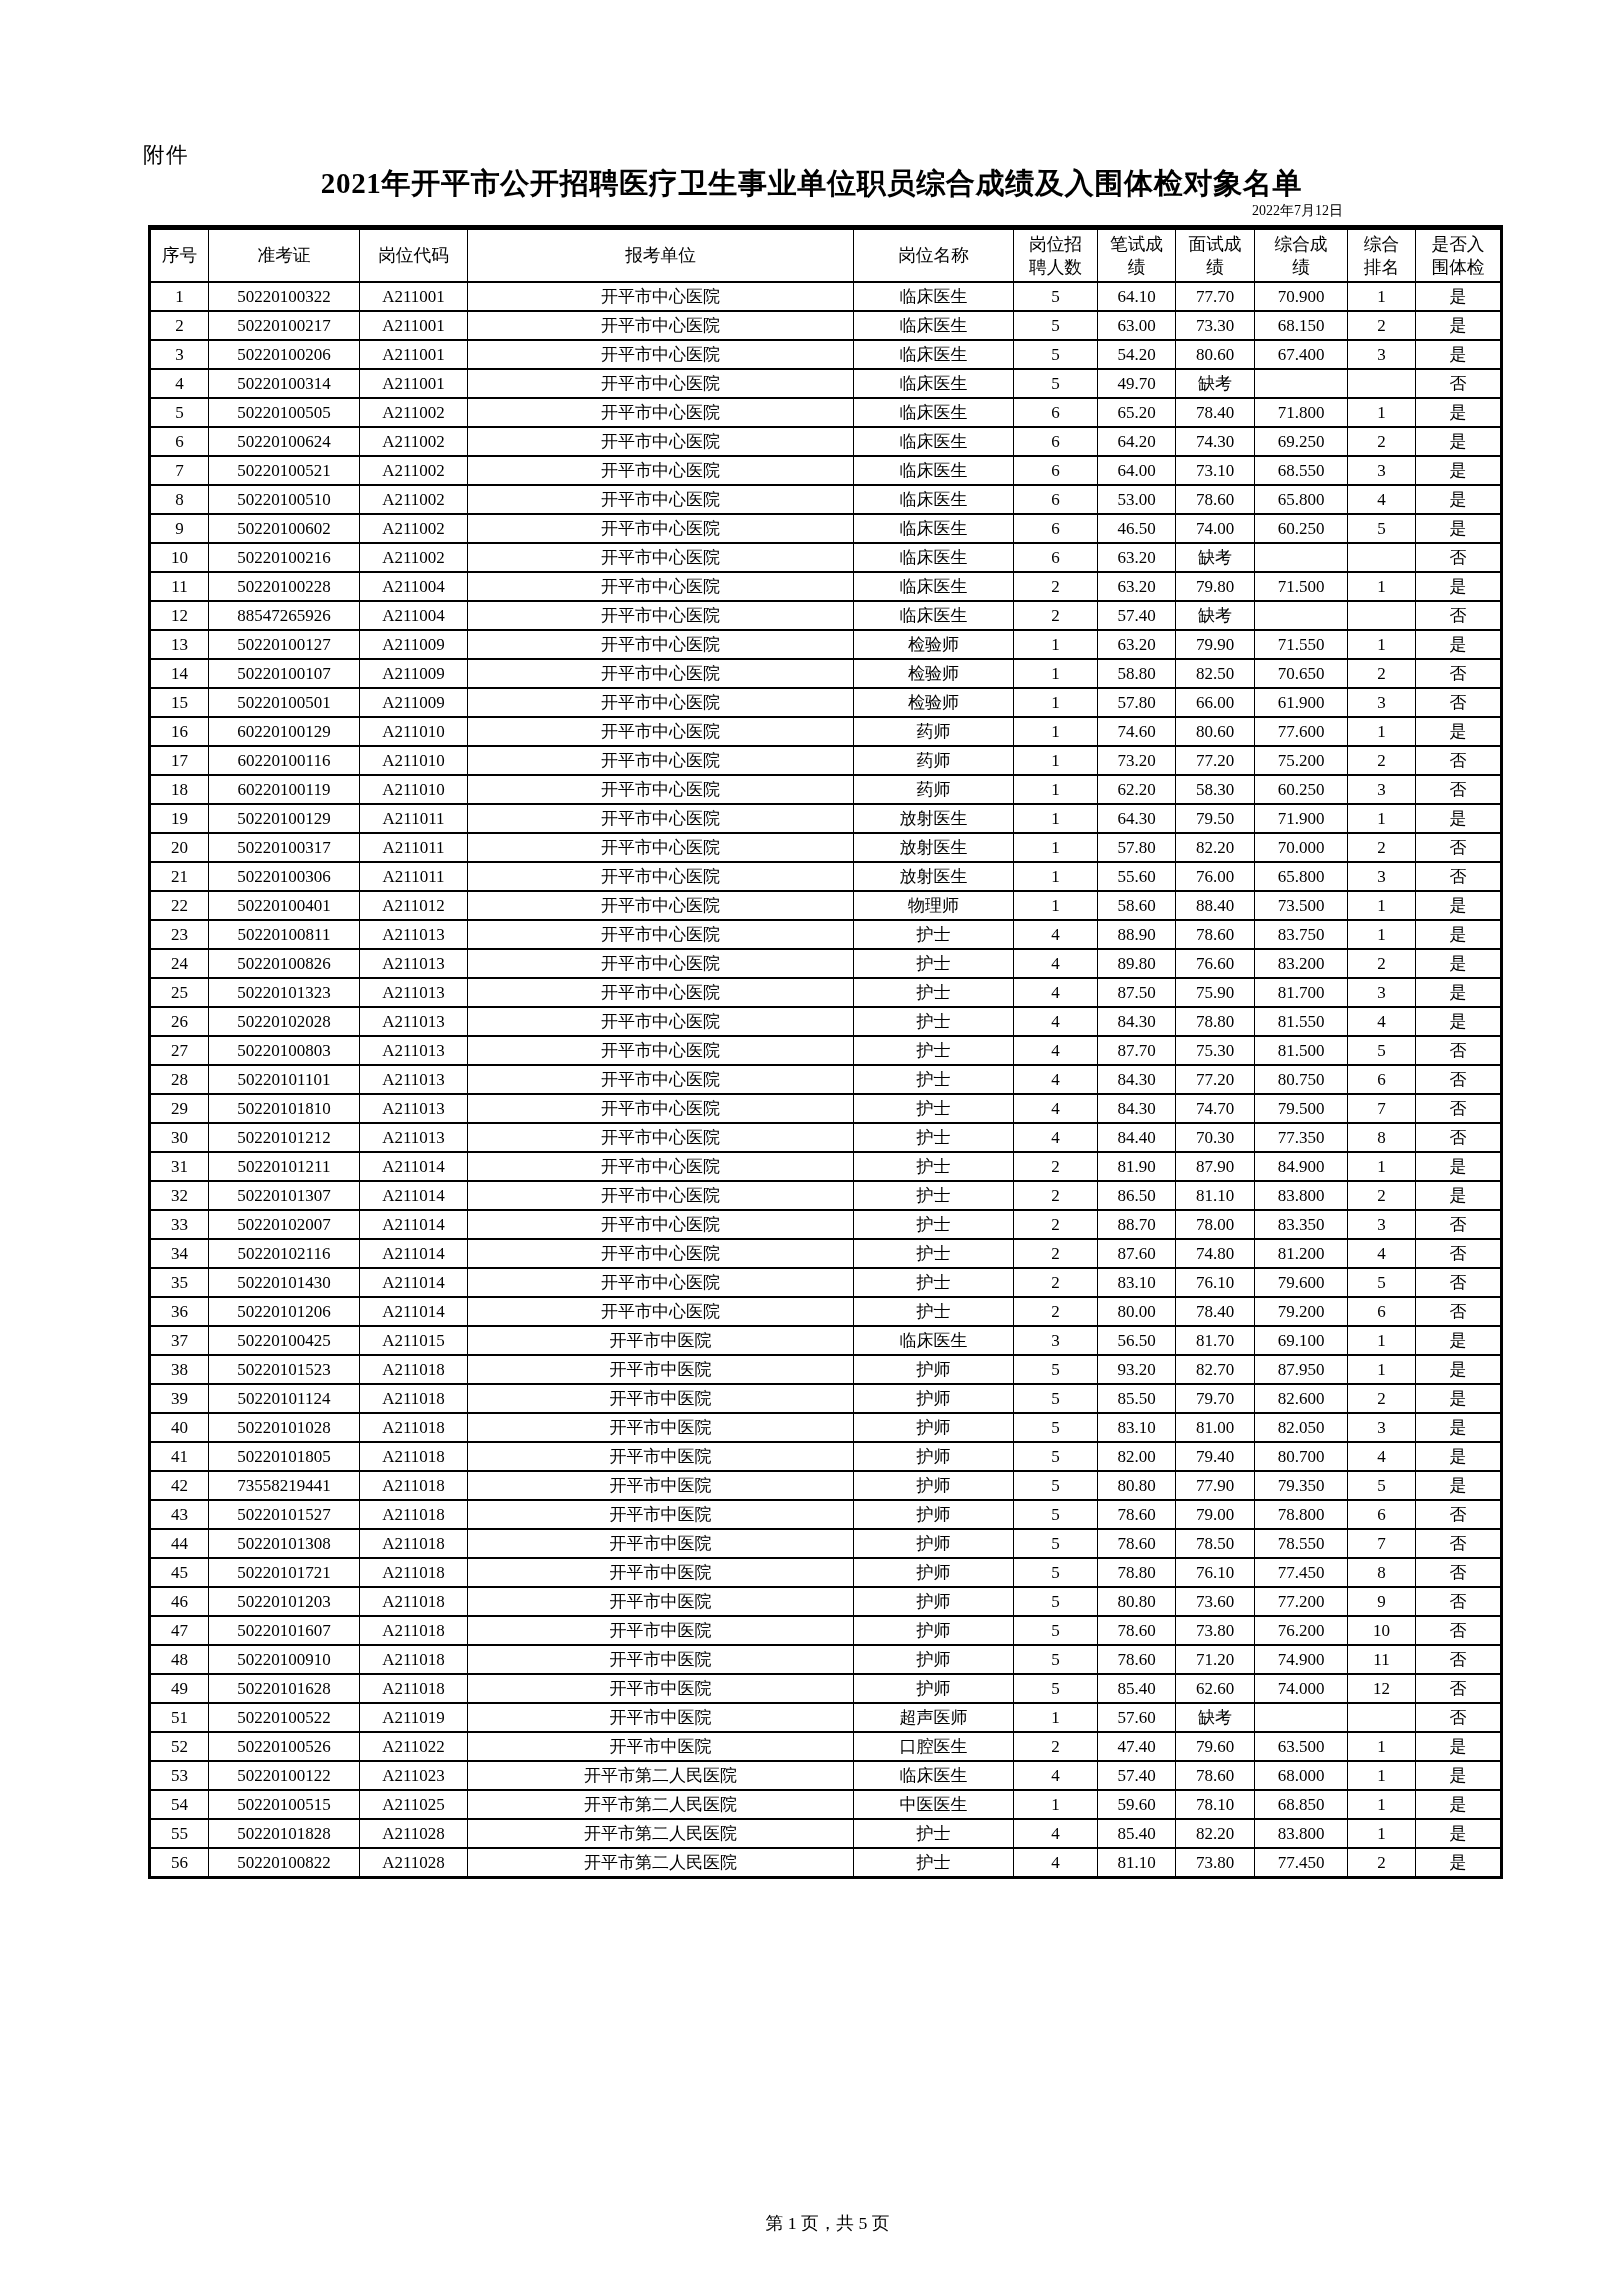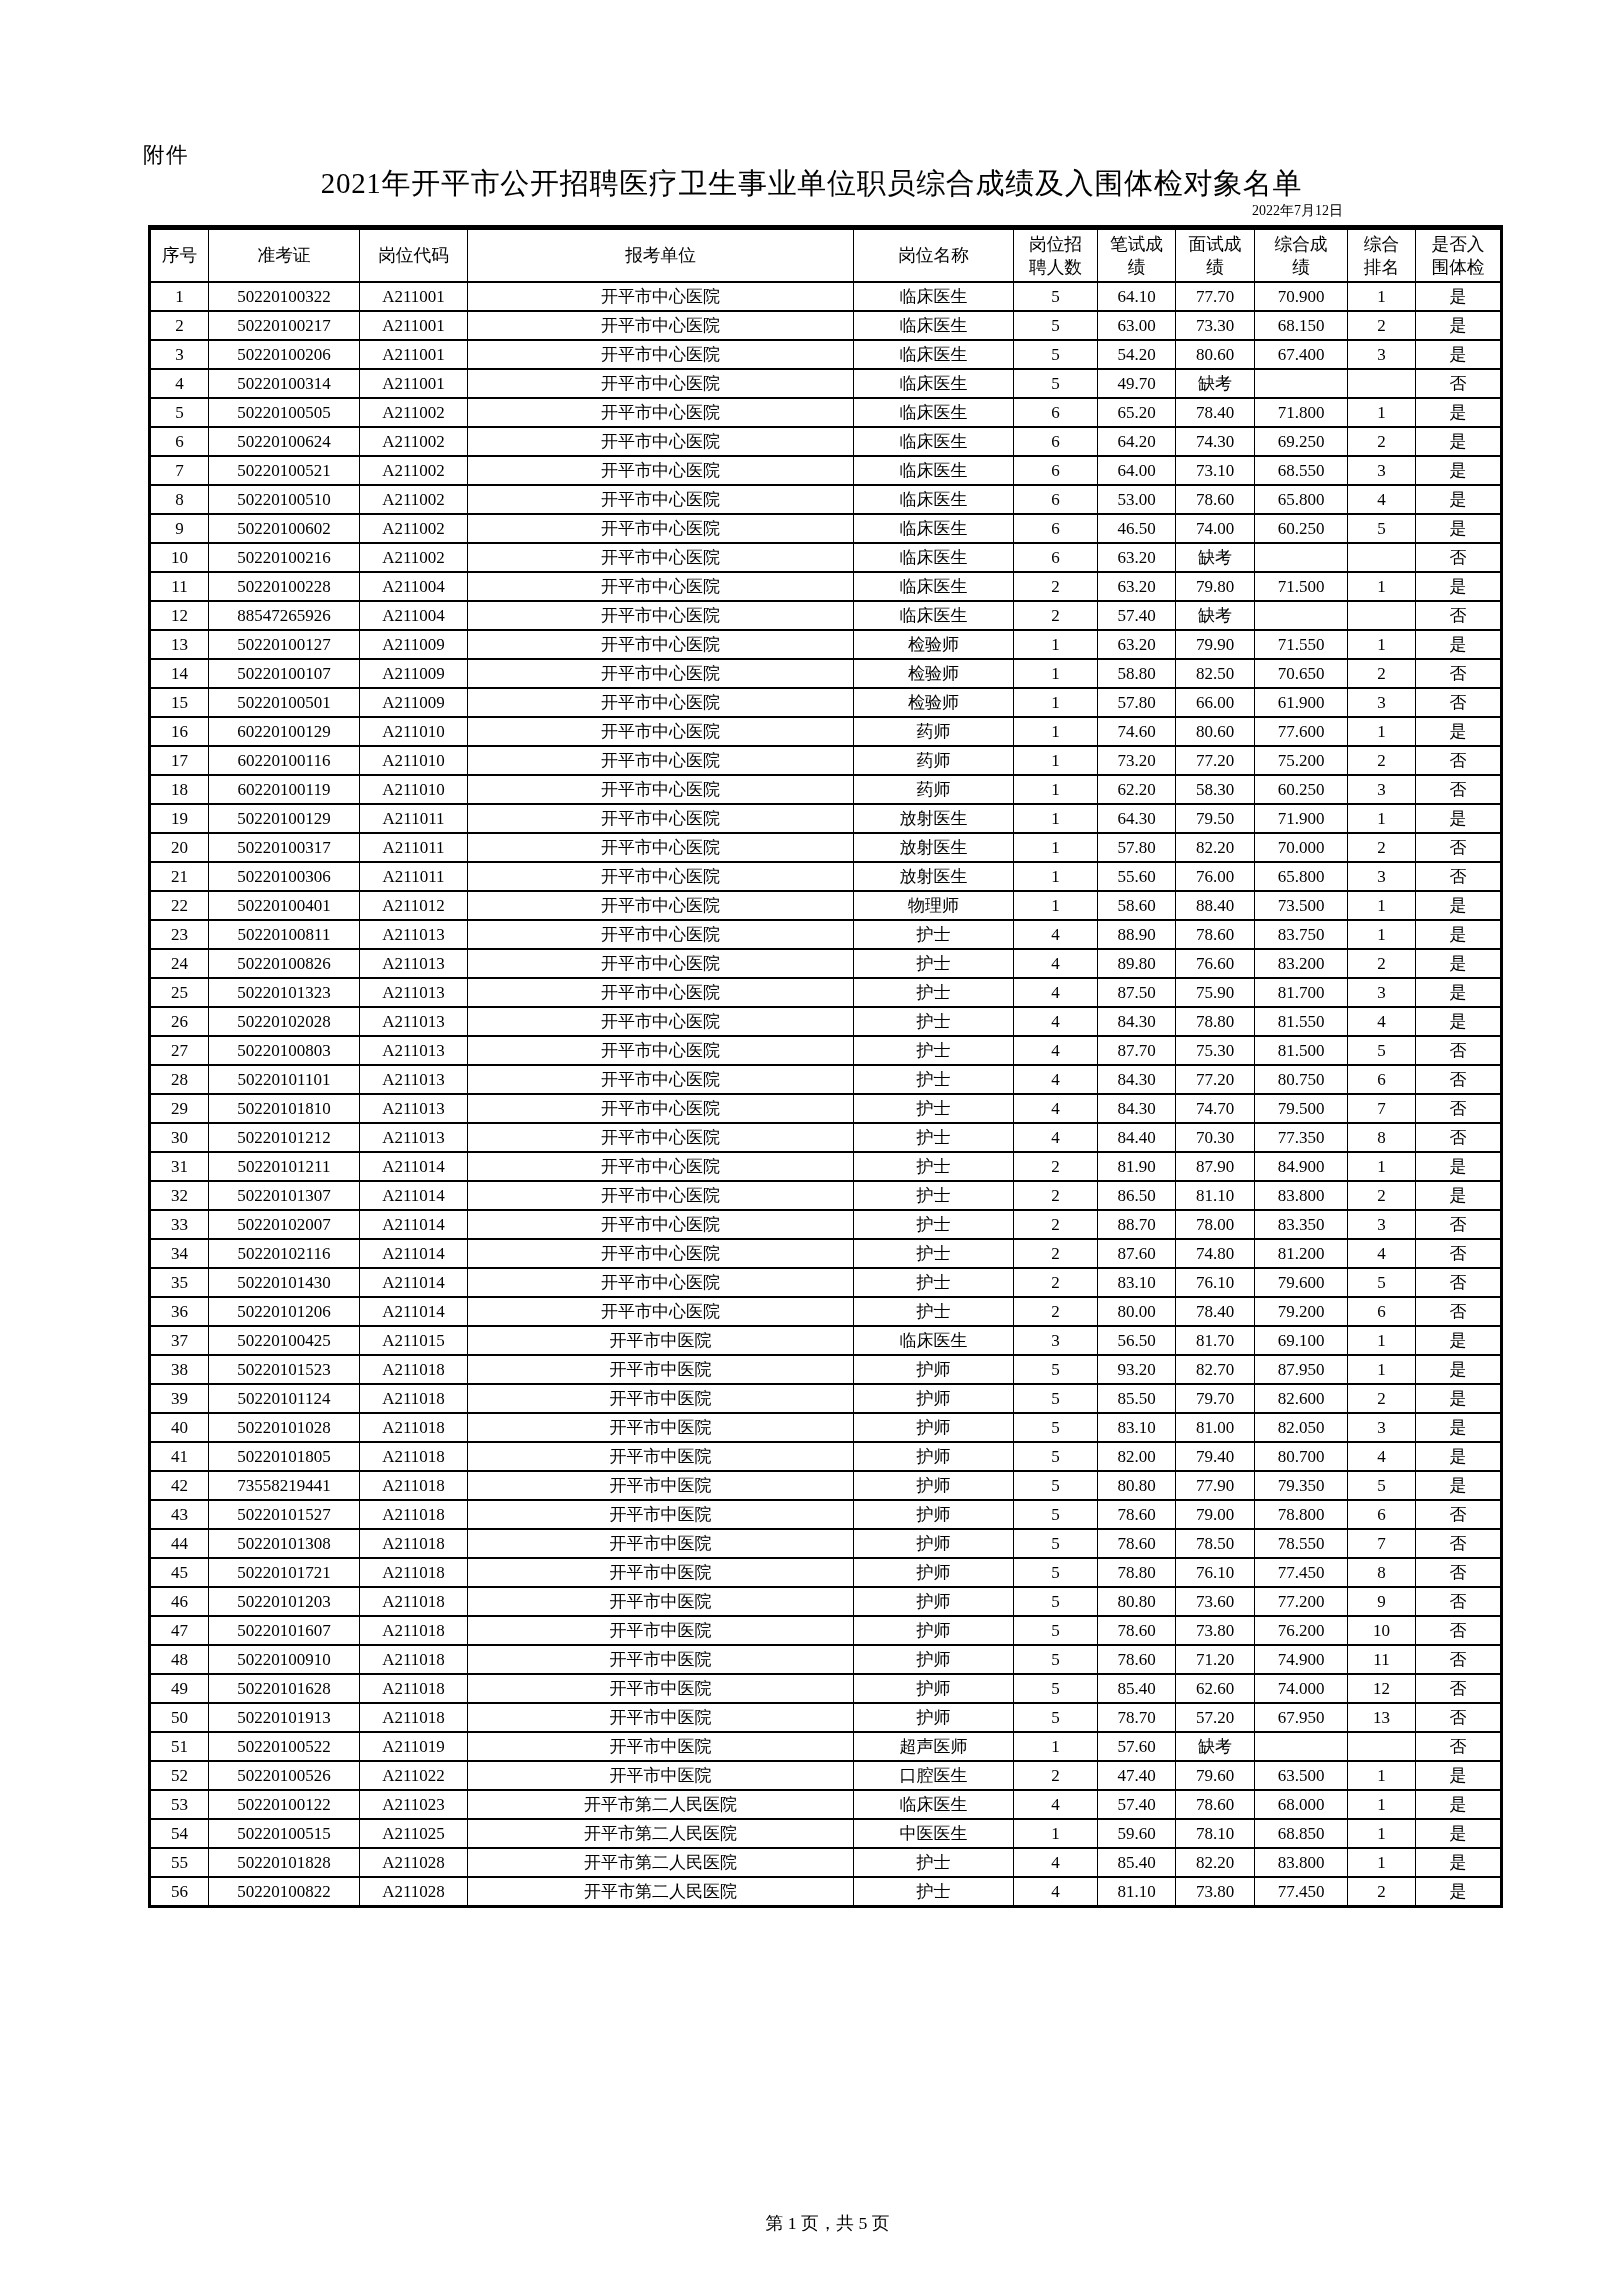--- a/index.html
+++ b/index.html
@@ -21,21 +21,21 @@
     font-size: 21.6px;
     letter-spacing: 1.3px;
   }
   .doc-title {
     position: absolute;
     left: 0;
     top: 164px;
     width: 100%;
     text-align: center;
     font-size: 29px;
-    font-weight: normal;
+    font-weight: bold;
     letter-spacing: 0.7px;
     white-space: nowrap;
   }
   .doc-date {
     position: absolute;
     left: 0;
     top: 202px;
     width: 1343px;  
     text-align: right;
     font-size: 14px;
@@ -767,33 +767,20 @@
         <td>开平市中医院</td>
         <td>护师</td>
         <td>5</td>
         <td>85.40</td>
         <td>62.60</td>
         <td>74.000</td>
         <td>12</td>
         <td>否</td>
       </tr>
       <tr>
-        <td>50</td>
-        <td>50220101913</td>
-        <td>A211018</td>
-        <td>开平市中医院</td>
-        <td>护师</td>
-        <td>5</td>
-        <td>78.70</td>
-        <td>57.20</td>
-        <td>67.950</td>
-        <td>13</td>
-        <td>否</td>
-      </tr>
-      <tr>
         <td>51</td>
         <td>50220100522</td>
         <td>A211019</td>
         <td>开平市中医院</td>
         <td>超声医师</td>
         <td>1</td>
         <td>57.60</td>
         <td>缺考</td>
         <td></td>
         <td></td>

